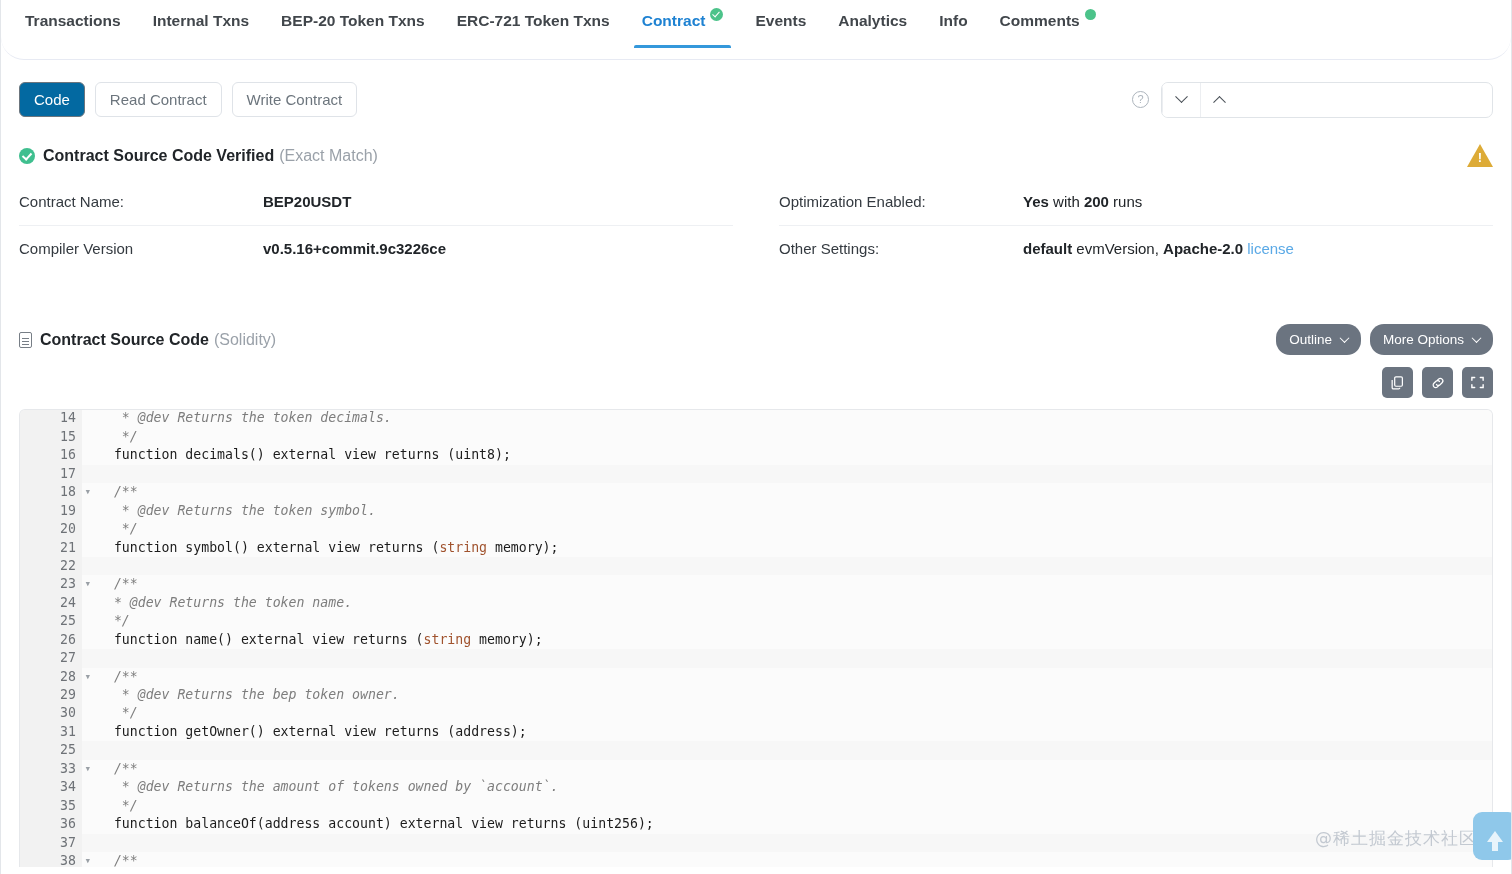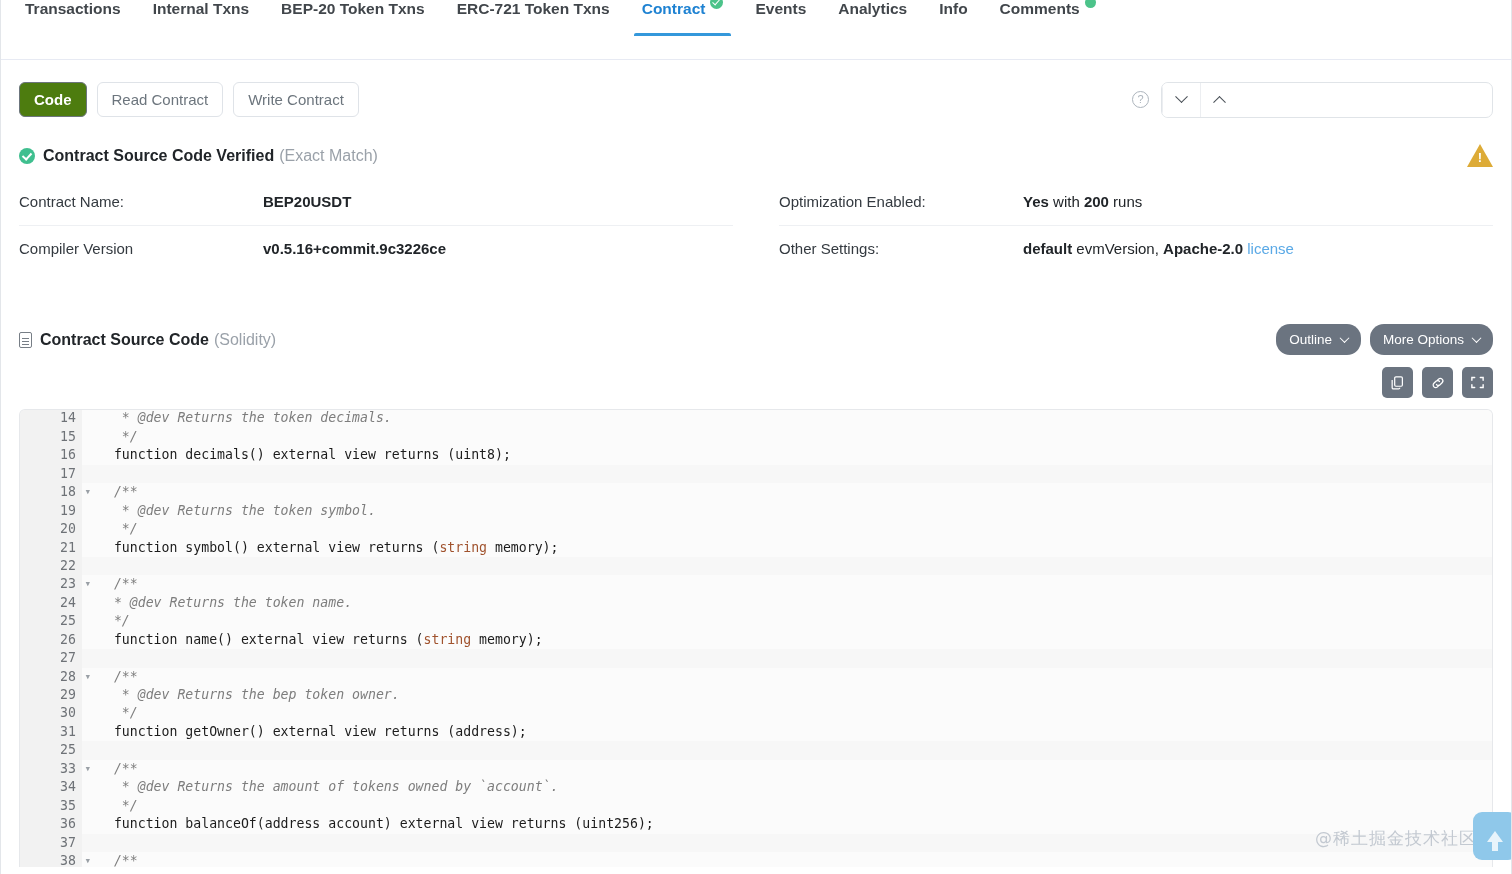--- a/index.html
+++ b/index.html
@@ -16,25 +16,26 @@
     background: #ffffff;
     border-left: 1px solid #e3e6ea;
     border-right: 1px solid #e3e6ea;
     overflow: hidden;
   }
 
   
   .tabbar {
     position: relative;
     display: flex;
-    align-items: flex-start;
+    align-items: center;
     height: 60px;
     padding: 0 8px;
     border-bottom: 1px solid #e7eaf3;
     background: #fff;
+    border-radius: 23px;
   }
   .tab {
     position: relative;
     display: flex;
     align-items: center;
     gap: 5px;
     padding: 0 16px 17px 16px;
     font-size: 15.5px;
     font-weight: 700;
     color: #41464b;
@@ -88,24 +89,23 @@
     font-size: 15px;
     padding: 7px 14px;
     border-radius: 6px;
     border: 1px solid #dfe3e8;
     background: #fff;
     color: #6c757d;
     cursor: pointer;
     line-height: 1.3;
   }
   .pillbtn.active {
-    background: #4d7c0f;
+    background: #0369a1;
     border-color: #6c757d;
     color: #fff;
-    font-weight: bold;
   }
   .spacer { flex: 1 1 auto; }
   .help-icon {
     width: 17px; height: 17px;
     border: 1.4px solid #adb5bd;
     border-radius: 50%;
     color: #adb5bd;
     font-size: 11px;
     line-height: 14px;
     text-align: center;

